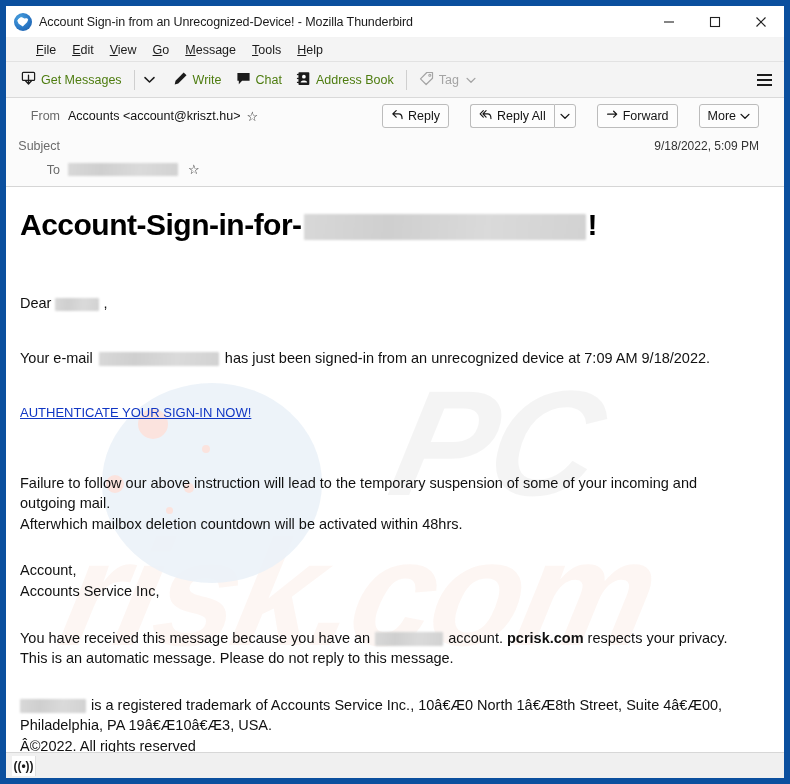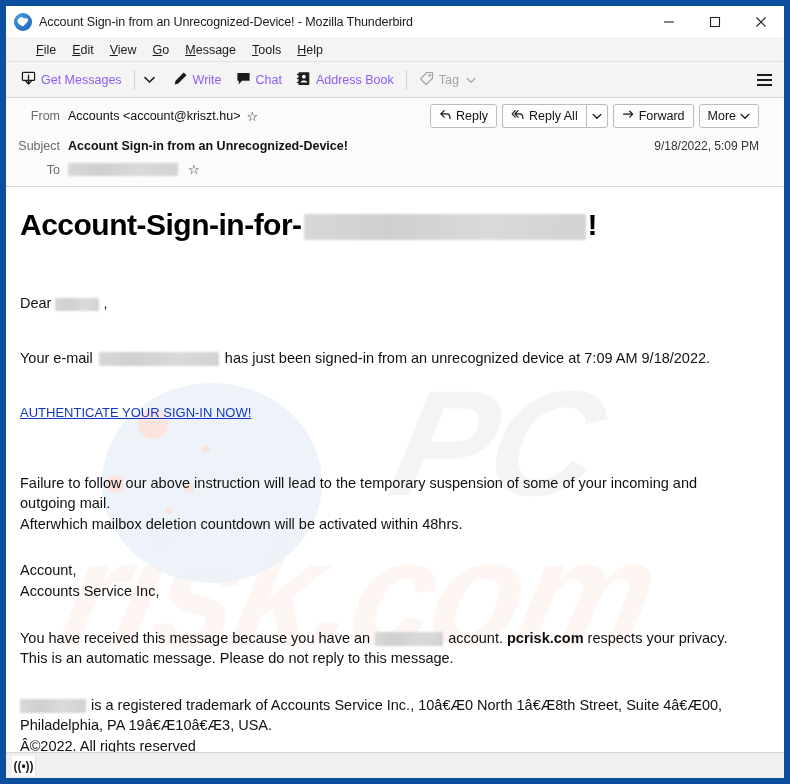--- a/index.html
+++ b/index.html
@@ -77,21 +77,21 @@
   .toolbar {
     height: 36px; flex: 0 0 36px;
     background: #f4f4f4;
     display: flex; align-items: center;
     padding: 0 6px 0 8px;
     border-bottom: 1px solid #d9d9d9;
   }
   .tbtn {
     display: flex; align-items: center; gap: 5px;
     padding: 4px 7px; border-radius: 3px;
-    font-size: 12.5px; color: #8b5cf6; white-space: nowrap;
+    font-size: 12.5px; color: #4d7c0f; white-space: nowrap;
   }
   .tbtn.disabled { color: #a4a4a4; }
   .tbtn.disabled svg { stroke: #a4a4a4; fill: none; }
   .caret-btn {
     display: flex; align-items: center; justify-content: center;
     width: 20px; height: 24px; border-radius: 3px;
   }
   .tsep {
     width: 1px; height: 20px; background: #cfcfcf; margin: 0 5px;
   }
@@ -114,21 +114,21 @@
   .hlabel {
     color: #6a6a6a; width: 54px; text-align: right;
     padding-right: 8px; flex: 0 0 54px; font-size: 12.5px;
   }
   .hvalue { color: #111; }
   .hvalue.bold { font-weight: bold; }
   .star {
     margin-left: 6px; font-size: 13px; color: #222; line-height: 1;
   }
   .hdr-spacer { flex: 1 1 auto; }
-  .replybar { display: flex; align-items: stretch; gap: 5px; }
+  .replybar { display: flex; align-items: stretch; gap: 21px; }
   .rbtn {
     display: flex; align-items: center; gap: 4px;
     border: 1px solid #bcbcbc; background: #fdfdfd;
     border-radius: 3px; padding: 3px 8px;
     font-size: 12.5px; color: #141414; white-space: nowrap;
   }
   .rbtn.split-main { border-right: none; border-radius: 3px 0 0 3px; }
   .rbtn.split-caret { border-radius: 0 3px 3px 0; padding: 3px 5px; }
   .msgdate { font-size: 12px; color: #333; white-space: nowrap; }
   .redact {
@@ -341,21 +341,20 @@
             <span>
               <svg width="10" height="7" viewBox="0 0 11 8">
                   <path d="M1 1.6 L5.5 6 L10 1.6" fill="none" stroke="#141414" stroke-width="1.5" stroke-linecap="round" stroke-linejoin="round"></path>
                 </svg>
             </span>
           </div>
         </div>
       </div>
       <div class="hrow" style="margin-top:7px;">
         <div class="hlabel">Subject</div>
-        <div class="hvalue bold">Account Sign-in from an Unrecognized-Device!</div>
         <div class="hdr-spacer"></div>
         <div class="msgdate">9/18/2022, 5:09 PM</div>
       </div>
       <div class="hrow" style="margin-top:3px;">
         <div class="hlabel">To</div>
         <div class="redact" style="width:110px;height:13px;"></div>
         <div class="star" style="margin-left:10px;">☆</div>
       </div>
     </div>
 

